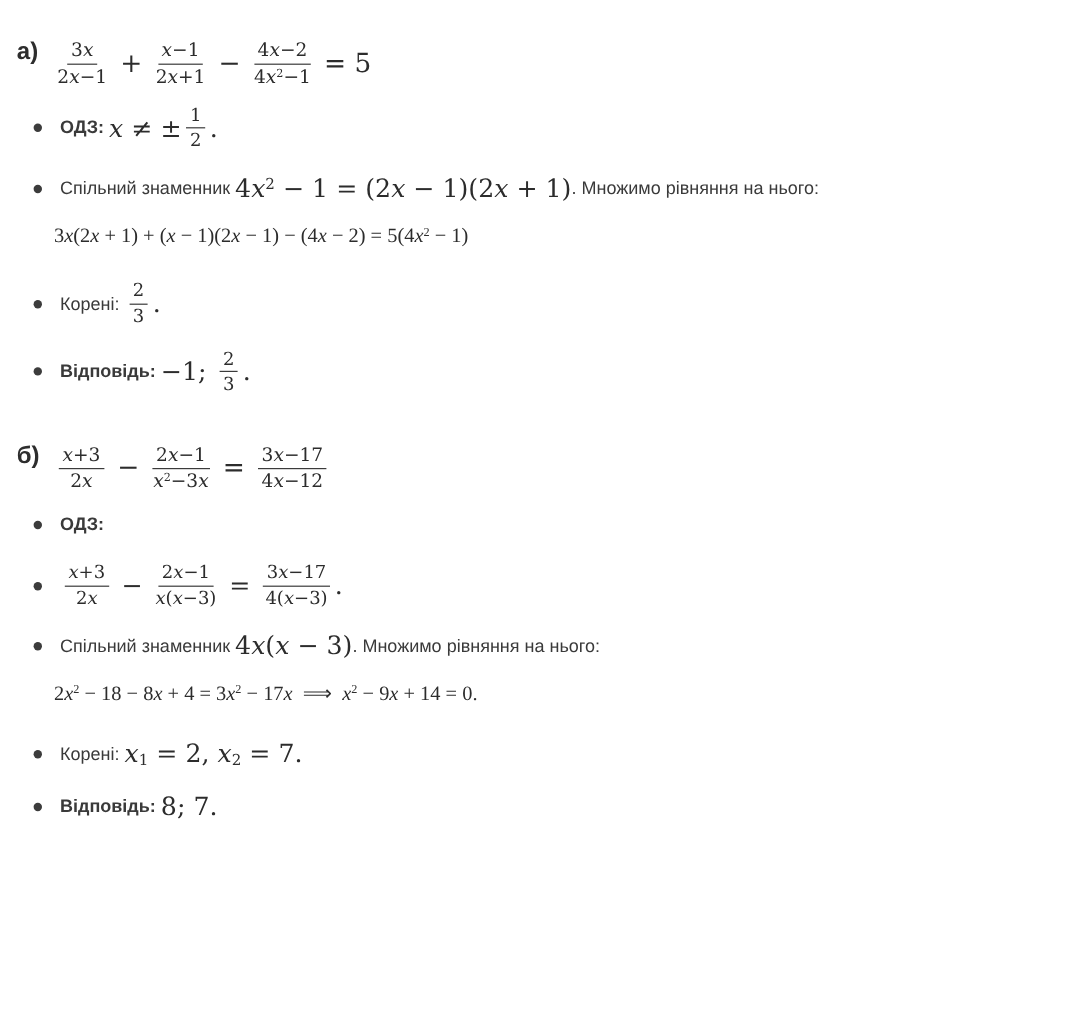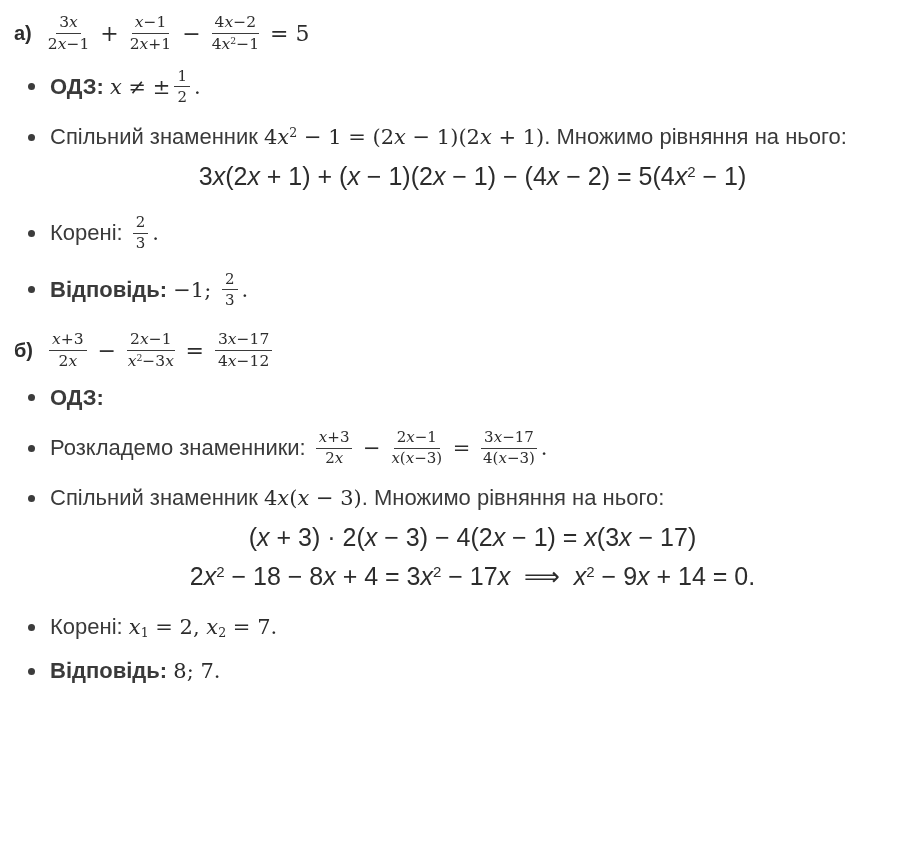--- a/index.html
+++ b/index.html
@@ -16,21 +16,21 @@
     font-family:"Liberation Sans","DejaVu Sans",sans-serif;
   }
   .doc{padding:12px 6px 0 14px;}
 
   
   .part-head{display:flex;align-items:center;flex-wrap:wrap;gap:0 12px;margin:2px 0 14px 0;}
   .part-label{font-size:20px;font-weight:700;color:#2d2d2d;}
 
   
   .math{font-family:"DejaVu Serif","DejaVu Sans",serif;color:var(--math);}
-  .head-math{display:inline-flex;align-items:center;flex-wrap:wrap;}
+  .head-math{display:inline-flex;align-items:center;flex-wrap:wrap;margin-top:20px;}
   .head-math .m{font-size:22px;}
   .m{font-size:21px;white-space:pre;}
   .math i{font-style:italic;}
   .math sup,.eq sup{font-size:0.60em;vertical-align:0.52em;line-height:0;}
   .math sub,.eq sub{font-size:0.60em;vertical-align:-0.22em;line-height:0;}
 
   
   .frac{
     display:inline-flex;flex-direction:column;align-items:center;
     font-family:"DejaVu Serif","DejaVu Sans",serif;color:var(--math);
@@ -41,28 +41,28 @@
   .fden{padding-top:1.5px;white-space:pre;}
 
   
   .bullets{list-style:none;margin:0;padding:0;}
   .bullets li{margin:0 0 18px 0;padding-left:36px;}
   .lead{display:flex;align-items:center;flex-wrap:wrap;position:relative;min-height:26px;}
   .lead::before{
     content:"";position:absolute;left:-22px;top:calc(50% - 3.5px);
     width:7px;height:7px;border-radius:50%;background:#3c3c3c;
   }
-  .lead .plain,.lead .bold-label{font-size:22px;white-space:pre;color:var(--text);}
+  .lead .plain,.lead .bold-label{font-size:15px;white-space:pre;color:var(--text);}
   .bold-label{font-weight:700;color:#2d2d2d;}
 
   
   .eqs{margin:7px 0 0 -5px;}
   .eq{
-    font-family:Liberation Sans, sans-serif;color:var(--math);
-    font-size:25px;line-height:39px;white-space:pre;text-align:center;
+    font-family:Liberation Serif, serif;color:var(--math);
+    font-size:17px;line-height:39px;white-space:pre;
   }
 
   .part-section + .part-section{margin-top:22px;}
 </style>
 </head>
 <body>
 
 <div class="doc">
 
   <section class="part-section">
@@ -162,21 +162,20 @@
     <ul class="bullets">
 
       <li>
         <div class="lead">
           <span class="bold-label">ОДЗ: </span>
         </div>
       </li>
 
       <li>
         <div class="lead">
-          <span class="plain">Розкладемо знаменники: </span>
           <span class="frac">
               <span class="fnum"><i>x</i>+3</span>
               <span class="fden">2<i>x</i></span>
             </span>
           <span class="math m"> − </span>
           <span class="frac">
               <span class="fnum">2<i>x</i>−1</span>
               <span class="fden"><i>x</i>(<i>x</i>−3)</span>
             </span>
           <span class="math m"> = </span>
@@ -188,21 +187,20 @@
         </div>
       </li>
 
       <li>
         <div class="lead">
           <span class="plain">Спільний знаменник </span>
           <span class="math m">4<i>x</i>(<i>x</i> − 3)</span>
           <span class="plain">. Множимо рівняння на нього:</span>
         </div>
         <div class="eqs">
-          <div class="eq">(<i>x</i> + 3) · 2(<i>x</i> − 3) − 4(2<i>x</i> − 1) = <i>x</i>(3<i>x</i> − 17)</div>
           <div class="eq">2<i>x</i><sup>2</sup> − 18 − 8<i>x</i> + 4 = 3<i>x</i><sup>2</sup> − 17<i>x</i>  ⟹  <i>x</i><sup>2</sup> − 9<i>x</i> + 14 = 0.</div>
         </div>
       </li>
 
       <li>
         <div class="lead">
           <span class="plain">Корені: </span>
           <span class="math m"><i>x</i><sub>1</sub> = 2, <i>x</i><sub>2</sub> = 7.</span>
         </div>
       </li>

